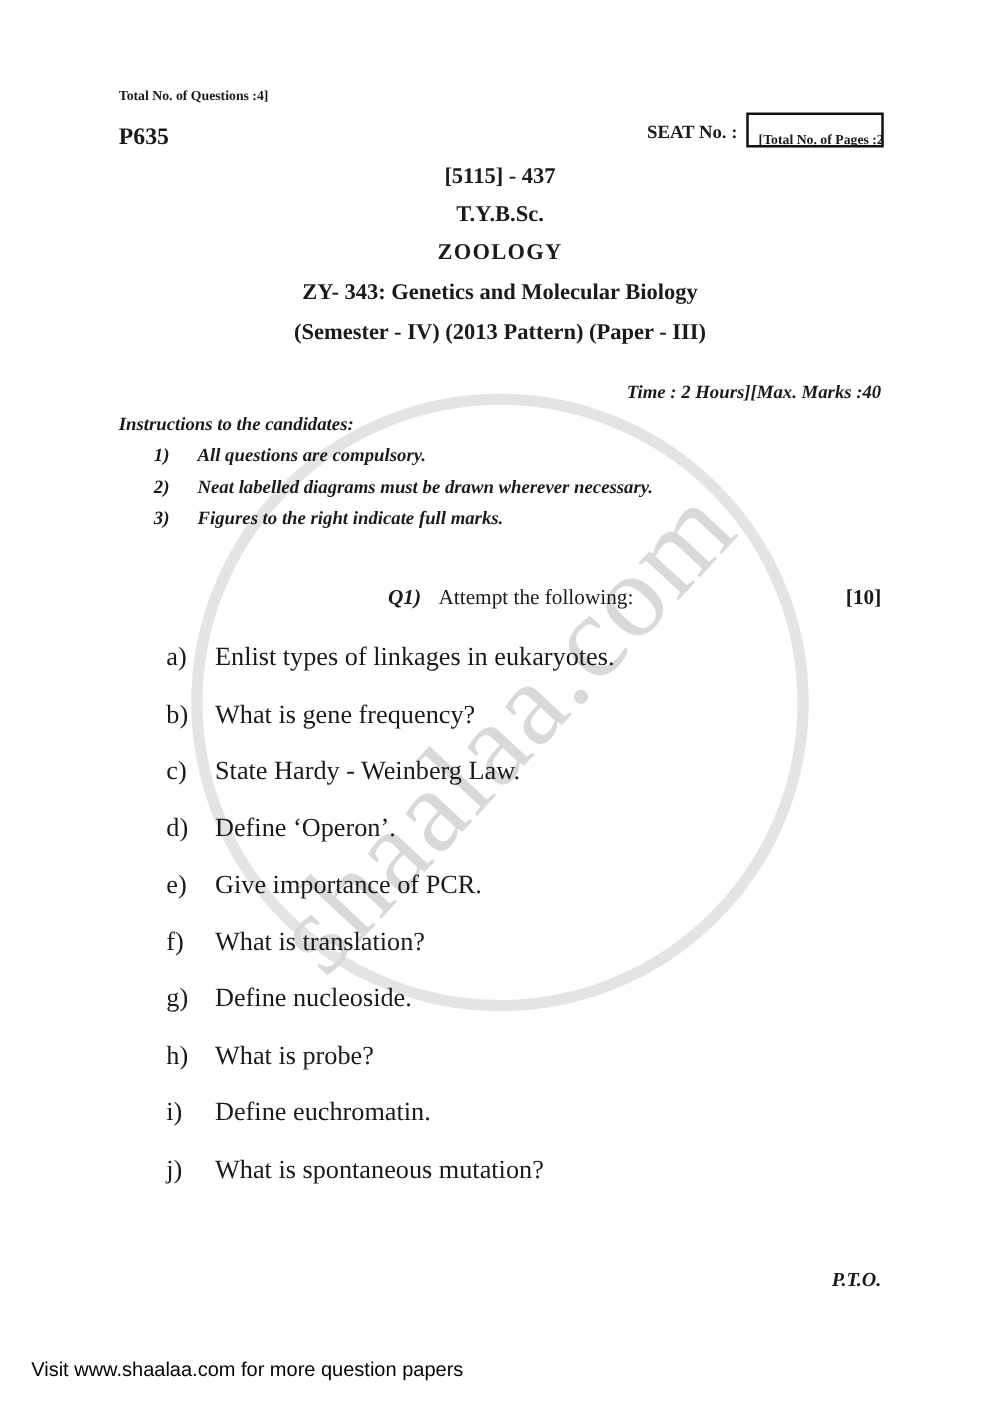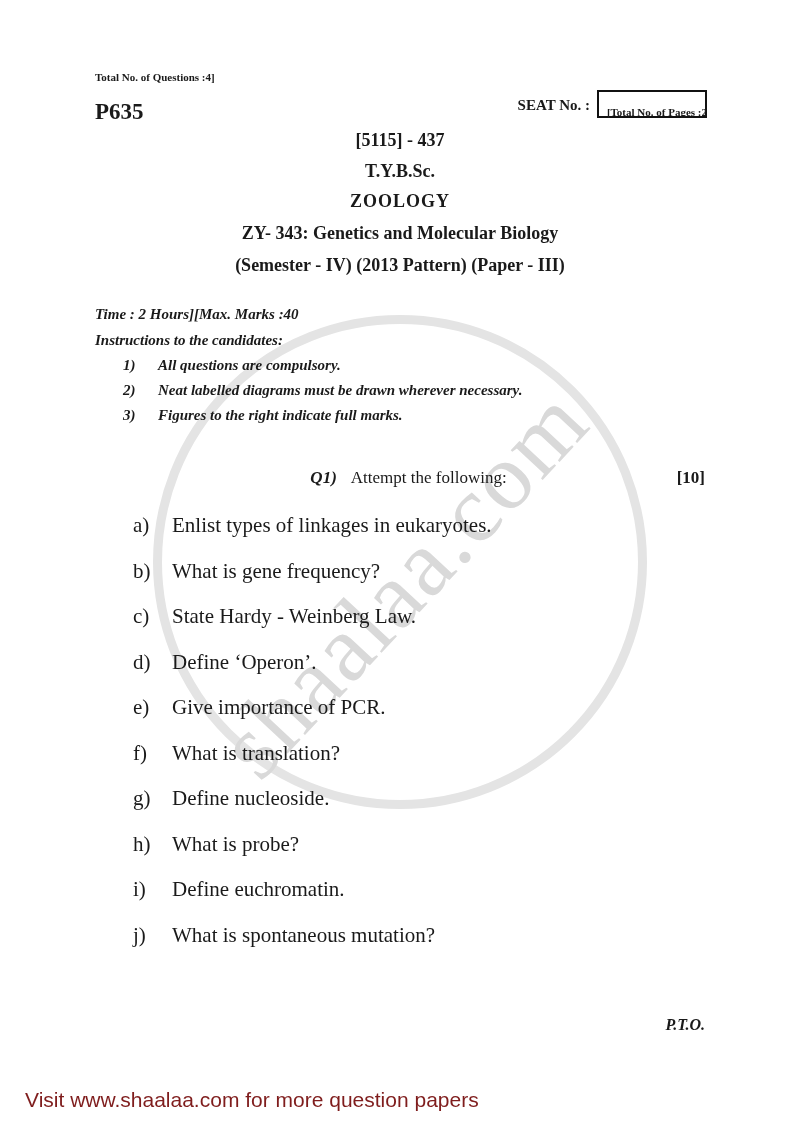--- a/index.html
+++ b/index.html
@@ -46,45 +46,45 @@
   
   .seat-row{top:90px;right:93px;font-size:15px;}
   .seat-box{
     display:inline-block;
     width:106px;height:24px;
     border:2px solid #111;
     margin-left:7px;
     vertical-align:-8px;
     background:transparent;
   }
-  .pcode{font-size:23px;}
+  .pcode{font-size:19px;}
 
   
   .h{left:0;right:0;text-align:center;font-weight:bold;font-size:18px;}
 
   
-  .metarow{left:95px;right:95px;display:flex;justify-content:flex-start;font-size:15px;}
+  .metarow{left:95px;right:95px;display:flex;justify-content:flex-end;font-size:15px;}
   .ins-head{left:95px;font-size:15px;}
   .ins-row{left:123px;font-size:15px;}
   .ins-num{display:inline-block;width:35px;font-weight:bold;font-style:italic;}
   .ins-text{font-weight:bold;font-style:italic;}
 
   
   .q-row{left:112px;right:95px;font-size:17px;text-align:center;}
   .q-label{font-weight:bold;font-style:italic;margin-right:14px;}
   .q-marks{position:absolute;right:0;top:0;font-weight:bold;}
   .item{left:133px;font-size:21px;}
   .item-label{display:inline-block;width:39px;}
 
   .pto{right:95px;font-size:16px;text-align:center;}
   .footer{
     left:25px;top:1088px;
     font-family:"Liberation Sans", sans-serif;
-    font-size:21px;
-    color:#7f1d1d;
+    font-size:16px;
+    color:#000000;
   }
 </style>
 </head>
 <body>
 
 <div class="page">
 
   <div class="wm-circle"></div>
   <div class="wm-text">shaalaa.com</div>
 

